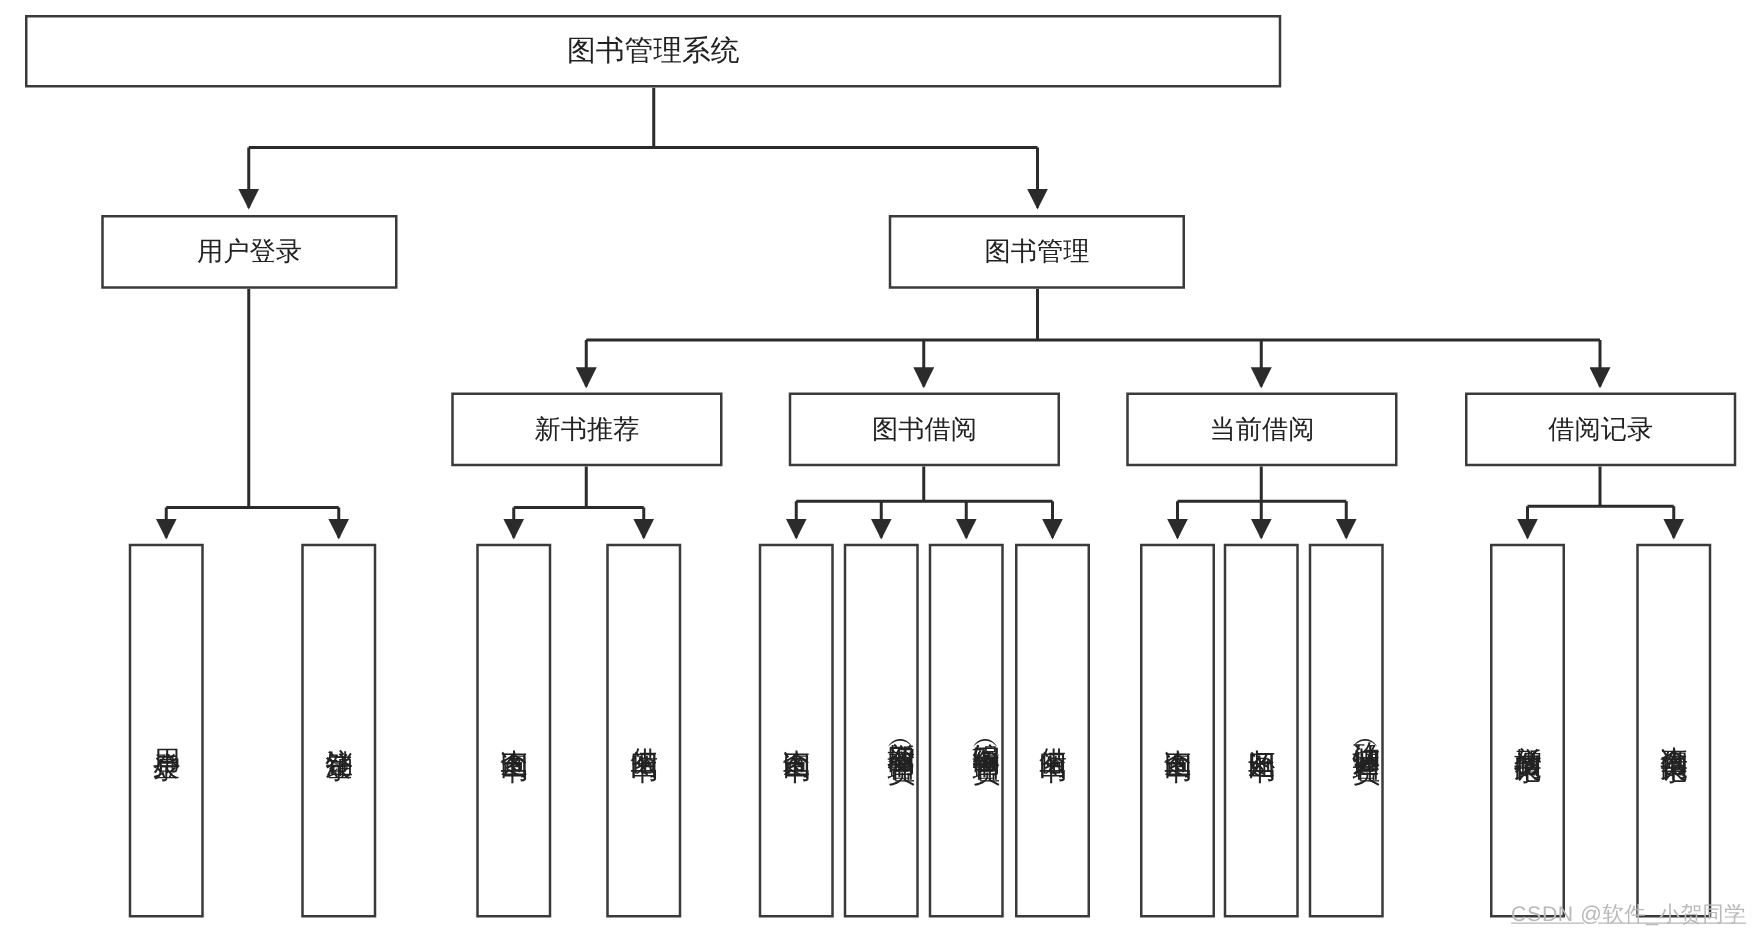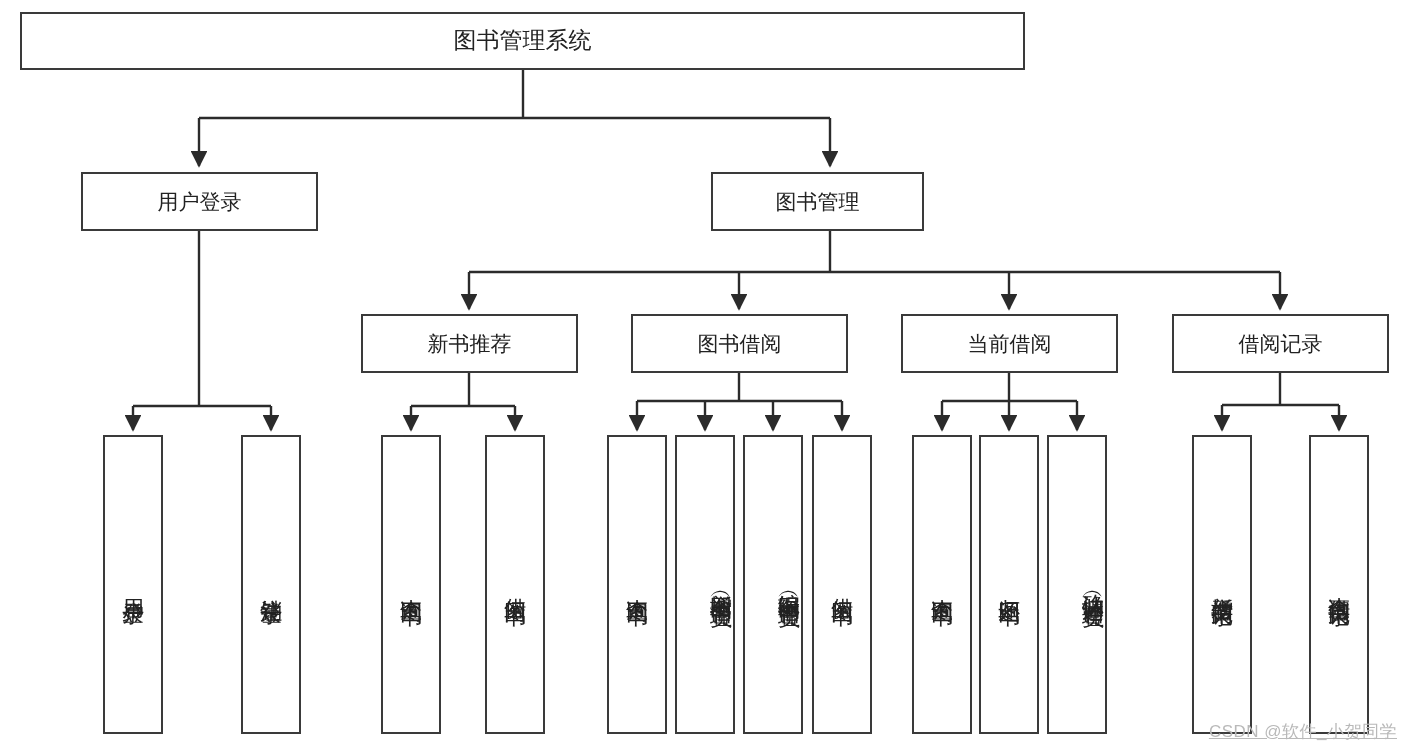--- a/index.html
+++ b/index.html
@@ -130,21 +130,21 @@
   </svg>
 
   <div class="node root" style="left:20px; top:12px; width:1005px; height:58px;">
     <span class="label">图书管理系统</span>
   </div>
 
   <div class="node tier2" style="left:81px; top:172px; width:237px; height:59px;">
     <span class="label">用户登录</span>
   </div>
 
-  <div class="node tier2" style="left:711px; top:172px; width:213px; height:59px;">
+  <div class="node tier2" style="left:711px; top:172px; width:237px; height:59px;">
     <span class="label">图书管理</span>
   </div>
 
   <div class="node tier3" style="left:361px; top:314px; width:217px; height:59px;">
     <span class="label">新书推荐</span>
   </div>
 
   <div class="node tier3" style="left:631px; top:314px; width:217px; height:59px;">
     <span class="label">图书借阅</span>
   </div>

